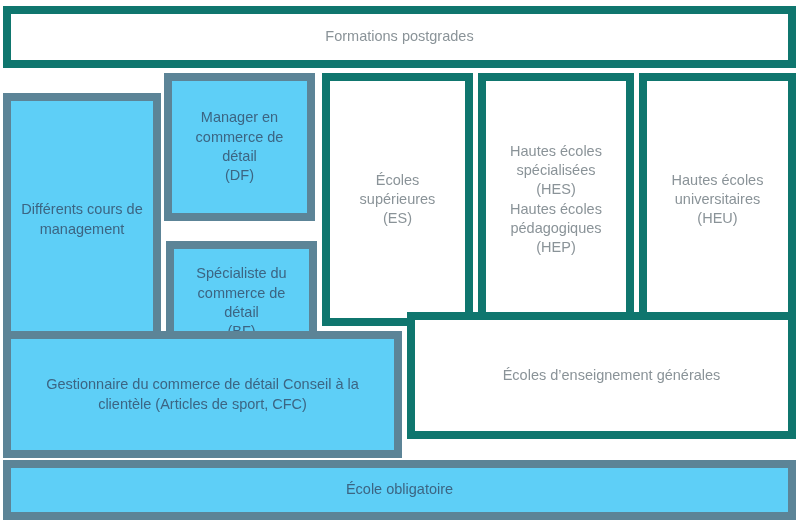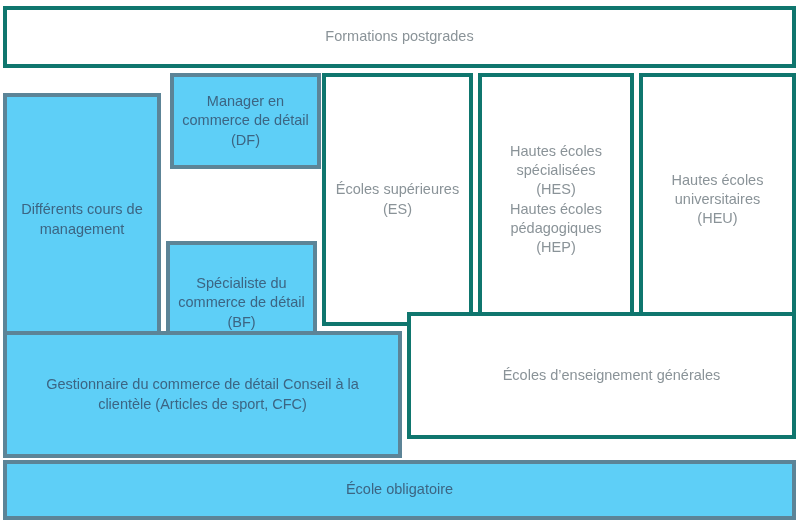--- a/index.html
+++ b/index.html
@@ -11,21 +11,21 @@
     position: relative;
     width: 799px;
     height: 532px;
     background: #ffffff;
     font-family: "Liberation Sans", sans-serif;
     overflow: hidden;
   }
   .box {
     position: absolute;
     box-sizing: border-box;
-    border: 4px solid #0f766e;
+    border: 8px solid #0f766e;
     display: flex;
     align-items: center;
     justify-content: center;
     text-align: center;
     line-height: 1.33;
     font-size: 14.5px;
     padding: 2px 8px;
   }
   .box.white {
     background: #ffffff;
@@ -38,21 +38,21 @@
   }
   .label {
     display: block;
     width: 100%;
     white-space: pre-line;
   }
   
   #box-postgrades      { left: 3px;   top: 6px;   width: 793px; height: 62px; }
 
   #box-management      { left: 3px;   top: 73px;  width: 158px; height: 253px; margin-top: 20px; }
-  #box-df              { left: 170px; top: 73px;  width: 151px; height: 96px; }
+  #box-df              { left: 164px; top: 73px;  width: 151px; height: 148px; }
   #box-bf              { left: 166px; top: 202px; width: 151px; height: 124px; margin-top: 39px; }
   #box-es              { left: 322px; top: 73px;  width: 151px; height: 253px; }
   #box-hes-hep         { left: 478px; top: 73px;  width: 156px; height: 253px; }
   #box-heu             { left: 639px; top: 73px;  width: 157px; height: 253px; }
 
   #box-gestionnaire    { left: 3px;   top: 331px; width: 399px; height: 127px; }
   #box-generales       { left: 407px; top: 312px; width: 389px; height: 127px; padding-left: 28px; }
 
   #box-obligatoire     { left: 3px;   top: 460px; width: 793px; height: 60px; }
 </style>

